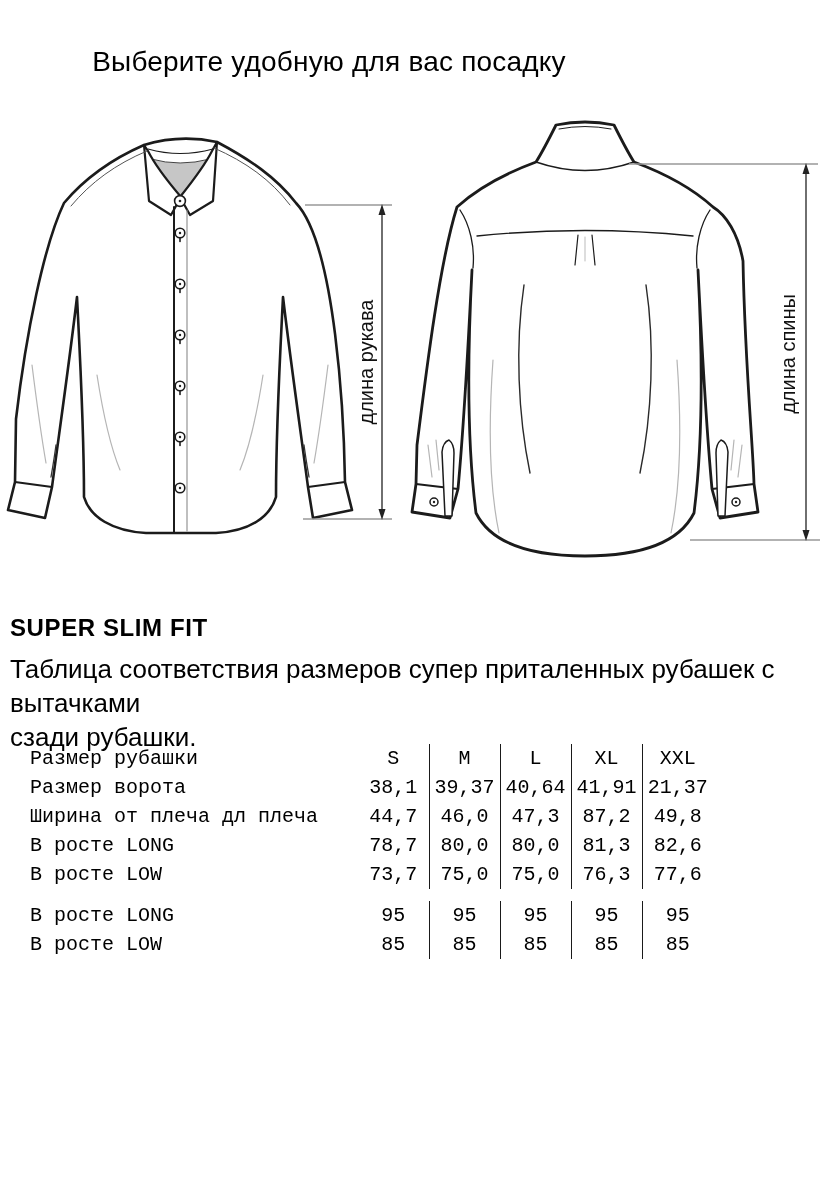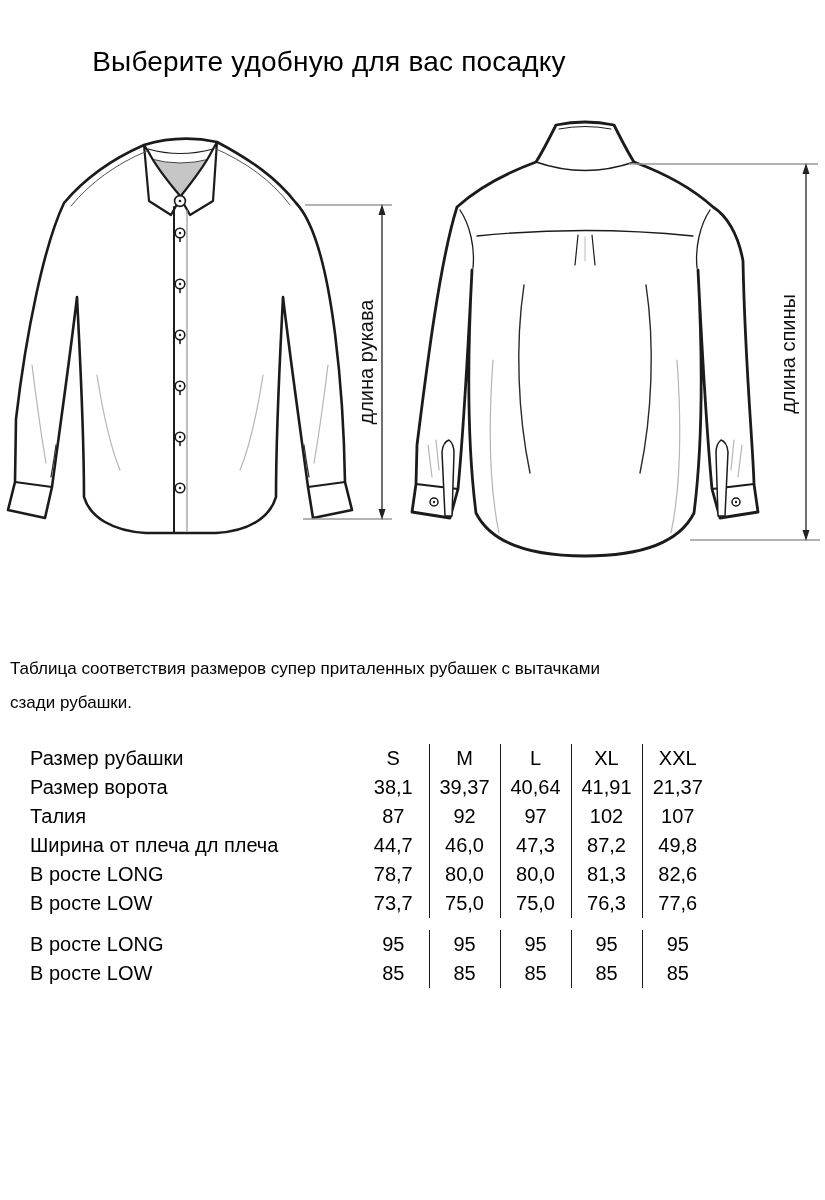--- a/index.html
+++ b/index.html
@@ -3,23 +3,23 @@
 <meta charset="utf-8">
 <style>
   html,body{margin:0;padding:0;background:#fff;}
   #page{position:relative;width:825px;height:1200px;background:#ffffff;
         font-family:"Liberation Sans",sans-serif;color:#000;overflow:hidden;}
   .title{position:absolute;top:46px;left:0;width:658px;text-align:center;
          font-size:28px;letter-spacing:0.2px;}
   #figure{position:absolute;top:115px;left:0;}
   .heading{position:absolute;top:614px;left:10px;font-size:24px;font-weight:bold;
            letter-spacing:0.6px;}
-  .desc{position:absolute;top:652px;left:10px;width:800px;font-size:17px;line-height:34px;}
+  .desc{position:absolute;top:652px;left:10px;width:800px;font-size:26px;line-height:34px;}
   .size-table{position:absolute;top:744px;left:30px;border-collapse:collapse;
-              font-size:20px;color:#000;}
+              font-size:20px;color:#000;font-family:Liberation Mono, monospace;}
   .size-table td{height:29px;padding:0;vertical-align:middle;}
   .size-table td.lbl{text-align:left;padding-right:6px;}
   .size-table td.val{text-align:center;}
   .size-table td.sep{border-left:1.6px solid #1a1a1a;}
   .size-table tr.tall td{height:58px;}
   .size-table tr.gap td{height:12px;border:none;}
   .lbl .l2{display:block;}
   svg text{font-family:"Liberation Sans",sans-serif;}
 </style>
 </head>
@@ -168,20 +168,21 @@
     <g>
       <path stroke="#999999" stroke-width="1.3" d="M 629,49 L 818,49"></path>
       <path stroke="#999999" stroke-width="1.3" d="M 690,425 L 820,425"></path>
       <path stroke="#222222" stroke-width="1.3" d="M 806,57 L 806,417"></path>
       <polygon fill="#222222" points="806,48 802.5,59 809.5,59"></polygon>
       <polygon fill="#222222" points="806,426 802.5,415 809.5,415"></polygon>
       <text x="795" y="239" text-anchor="middle" font-size="20" fill="#111111" transform="rotate(-90 795 239)">длина спины</text>
     </g>
   </svg>
 
+  <div class="heading">SUPER SLIM FIT</div>
 
   <div class="desc">
     <span>Таблица соответствия размеров супер приталенных рубашек с вытачками</span><br>
     <span>сзади рубашки.</span>
   </div>
 
   <table class="size-table">
     <colgroup>
       <col style="width:328px">
         <col style="width:71px">
@@ -201,28 +202,20 @@
       </tr>
       <tr>
         <td class="lbl">Размер ворота</td>
         <td class="val">38,1</td>
         <td class="val sep">39,37</td>
         <td class="val sep">40,64</td>
         <td class="val sep">41,91</td>
         <td class="val sep">21,37</td>
       </tr>
       <tr>
-        <td class="lbl">Талия</td>
-        <td class="val">87</td>
-        <td class="val sep">92</td>
-        <td class="val sep">97</td>
-        <td class="val sep">102</td>
-        <td class="val sep">107</td>
-      </tr>
-      <tr>
         <td class="lbl">Ширина от плеча дл плеча</td>
         <td class="val">44,7</td>
         <td class="val sep">46,0</td>
         <td class="val sep">47,3</td>
         <td class="val sep">87,2</td>
         <td class="val sep">49,8</td>
       </tr>
       <tr>
         <td class="lbl">В росте LONG</td>
         <td class="val">78,7</td>

